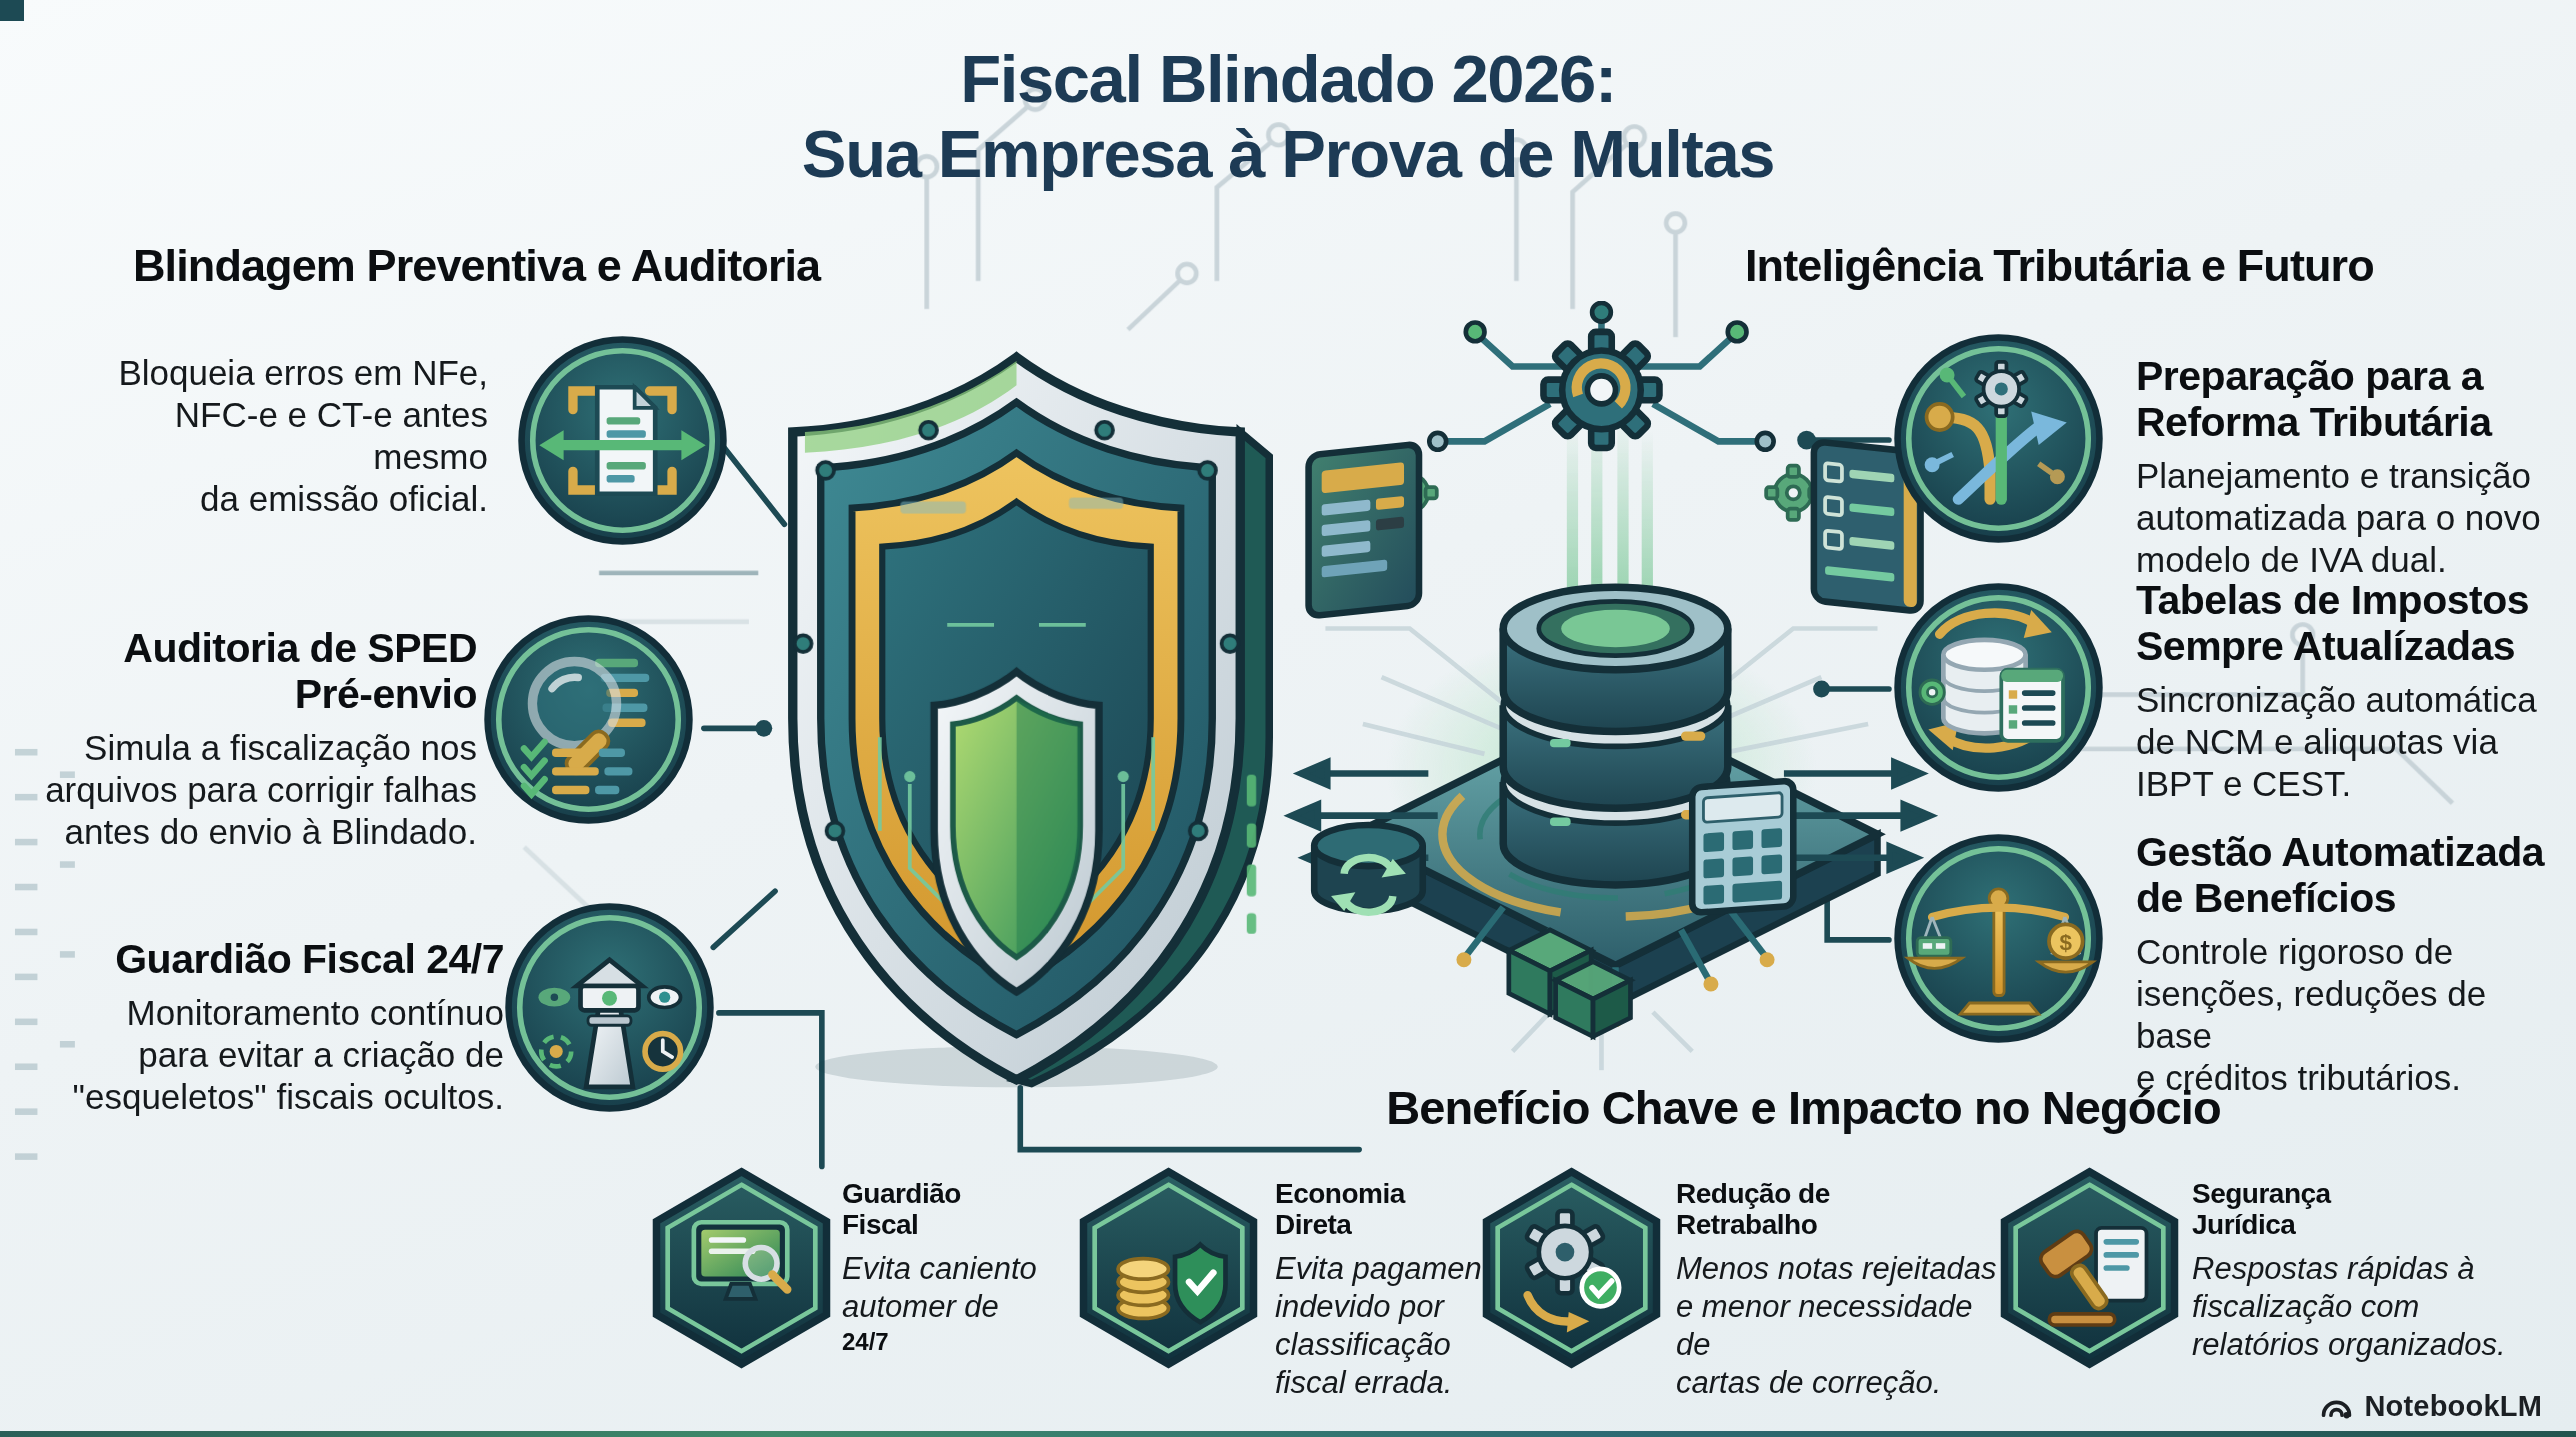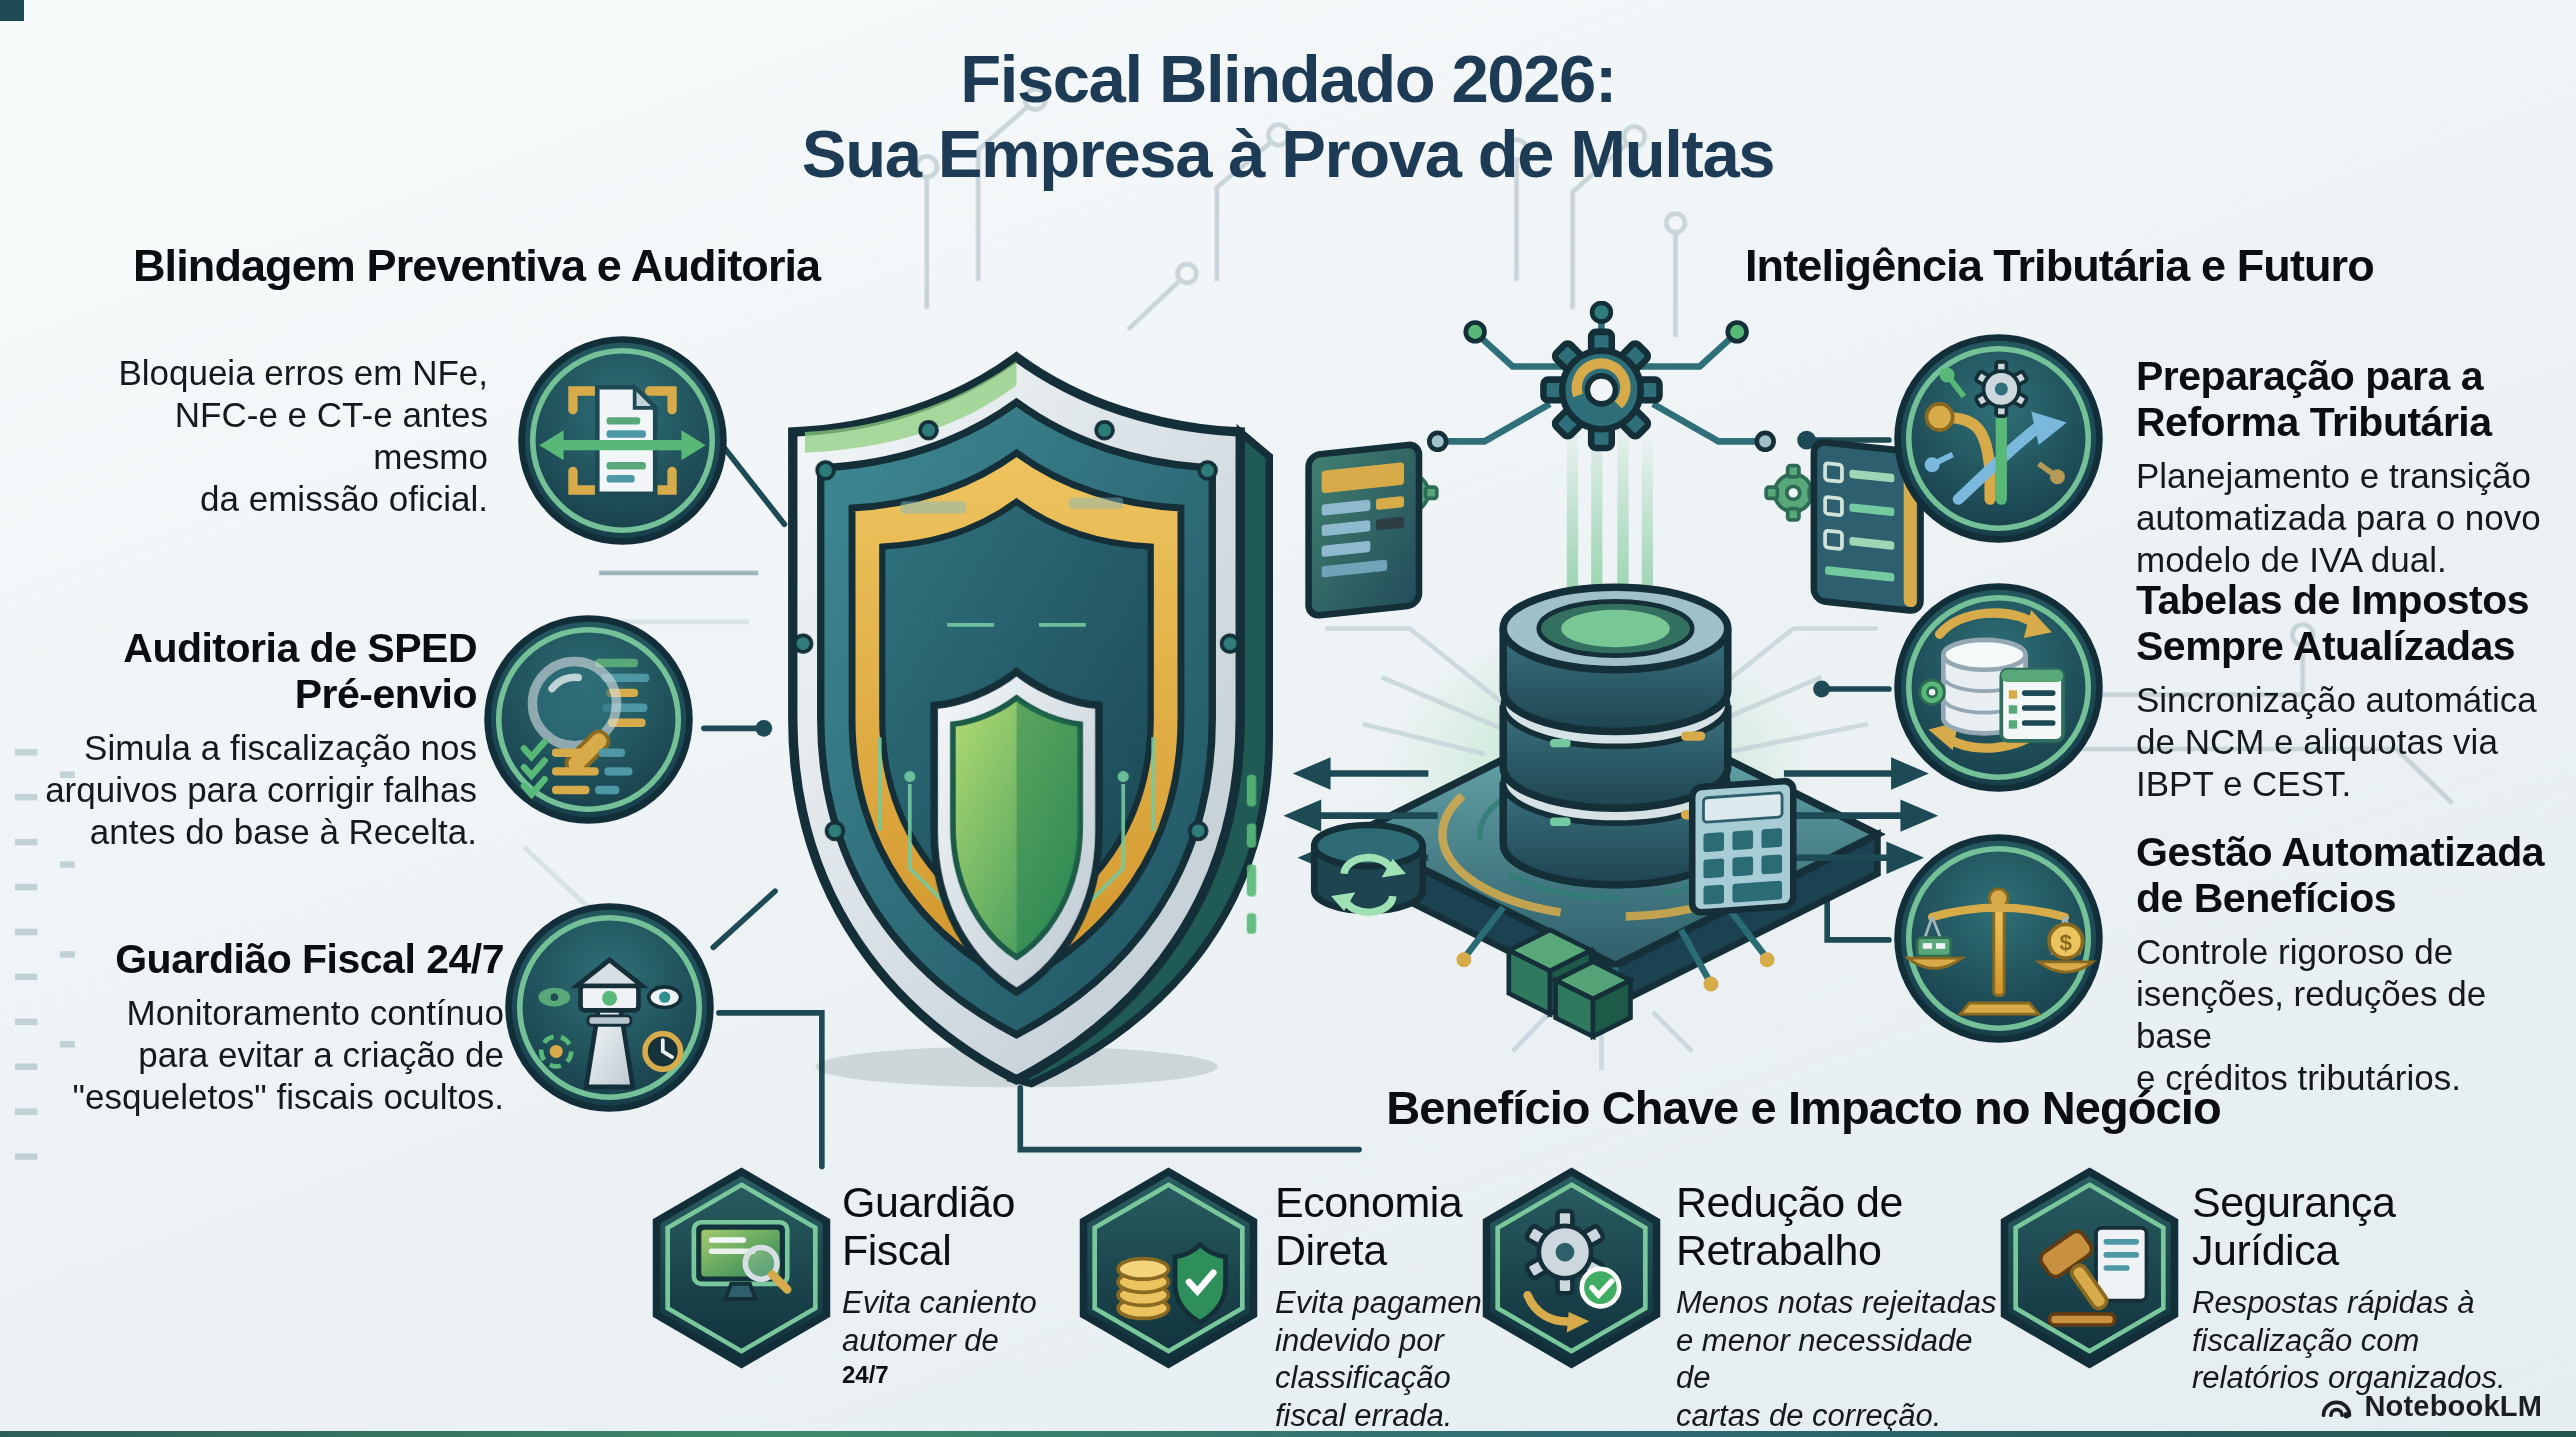--- a/index.html
+++ b/index.html
@@ -31,21 +31,21 @@
   .icon-ri3{left:1891px;top:831px;}
   .bottom-header{left:1359px;top:1080px;width:889px;text-align:center;}
   .hex1{left:649px;top:1166px;}
   .hex2{left:1076px;top:1166px;}
   .hex3{left:1479px;top:1166px;}
   .hex4{left:1997px;top:1166px;}
   .b1-txt{left:842px;top:1178px;width:239px;}
   .b2-txt{left:1275px;top:1178px;width:245px;}
   .b3-txt{left:1676px;top:1178px;width:329px;}
   .b4-txt{left:2192px;top:1178px;width:329px;}
-  .b-title{font-weight:400;font-size:43px;line-height:1.12;letter-spacing:-0.5px;color:#0b0e11;white-space:pre-line;}
+  .b-title{font-weight:700;font-size:28px;line-height:1.12;letter-spacing:-0.5px;color:#0b0e11;white-space:pre-line;}
   .b-desc{font-weight:400;font-size:31px;line-height:1.22;color:#15191c;white-space:pre-line;margin-top:9.4px;font-style:italic;}
   .b-bold{font-weight:800;font-size:24px;color:#0b0e11;margin-top:1.9px;}
   .shield-art{left:760px;top:344px;}
   .machine-art{left:1269px;top:301px;}
   .connectors{left:0;top:0;}
   .watermark{right:34px;bottom:15px;display:flex;align-items:center;gap:9.4px;}
   .wm-text{font-size:29px;font-weight:600;color:#1b1f23;letter-spacing:0.2px;}
   .bottom-strip{left:0;right:0;bottom:0;height:7.5px;
     background:linear-gradient(90deg,#2b5f58,#3f8a6b 30%,#2e6b74 62%,#24554f);}
 </style>
@@ -422,21 +422,21 @@
     <path d="M48 120 H182" stroke="#58b877" stroke-width="11" stroke-linecap="round"></path>
     <polygon points="52,104 26,120 52,136" fill="#58b877"></polygon>
     <polygon points="178,104 204,120 178,136" fill="#58b877"></polygon>
   </svg>
 
   <div class="txt ta-r li2-txt">
     <div class="item-title">Auditoria de SPED
 Pré-envio</div>
     <div class="item-desc">Simula a fiscalização nos
 arquivos para corrigir falhas
-antes do base à Recelta.</div>
+antes do envio à Blindado.</div>
   </div>
   <svg class="abs icon-li2" width="215" height="215" viewBox="0 0 230 230">
     <circle cx="115" cy="115" r="108" fill="url(#gradCircle)" stroke="#122e39" stroke-width="7"></circle>
     <circle cx="115" cy="115" r="96" fill="none" stroke="#79c79b" stroke-width="6" opacity="0.95"></circle>
     <g>
       <rect x="122" y="50" width="46" height="9" rx="4" fill="#58a87a"></rect>
       <rect x="128" y="66" width="52" height="9" rx="4" fill="#4e98a6"></rect>
       <rect x="134" y="82" width="34" height="9" rx="4" fill="#d8ab4a"></rect>
       <rect x="130" y="98" width="48" height="9" rx="4" fill="#4e98a6"></rect>
       <rect x="136" y="114" width="40" height="9" rx="4" fill="#d8ab4a"></rect>

